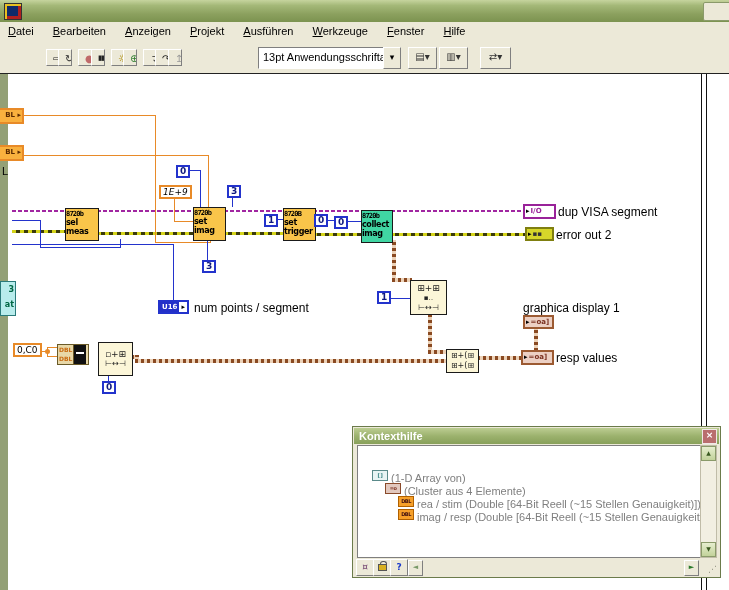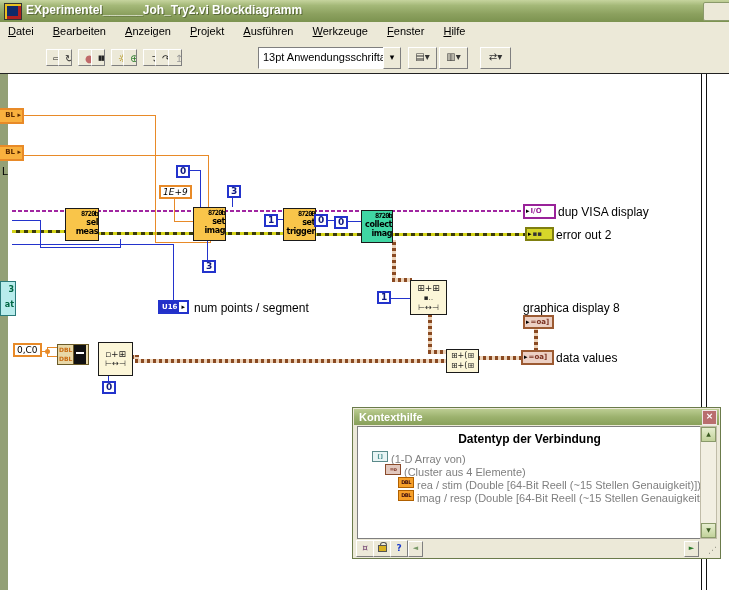--- a/index.html
+++ b/index.html
@@ -41,21 +41,21 @@
   .or-h{height:1px;background:#e88a28;}
   .or-v{width:1px;background:#e88a28;}
   .bl-h{height:1px;background:#2333cc;}
   .bl-v{width:1px;background:#2333cc;}
   .visa{height:2px;background:repeating-linear-gradient(90deg,#a126a1 0 4px,#fff 4px 6px);}
   .err{height:3px;background:repeating-linear-gradient(90deg,#d4d41a 0 4px,#3a3a0a 4px 8px);}
   .br-h{height:4px;background:repeating-linear-gradient(90deg,#8a4a22 0 3px,#ecd2b8 3px 6px);}
   .br-v{width:4px;background:repeating-linear-gradient(0deg,#8a4a22 0 3px,#ecd2b8 3px 6px);}
   .dot{position:absolute;width:5px;height:5px;border-radius:50%;background:#e88a28;}
   
-  .lvnode{position:absolute;border:1px solid #1a1a1a;background:#f9c54a;color:#000;text-align:right;
+  .lvnode{position:absolute;border:1px solid #1a1a1a;background:#f9c54a;color:#000;text-align:left;
     font:bold 8px/9px "DejaVu Sans",sans-serif;letter-spacing:-0.4px;overflow:hidden;padding-top:1px;}
   .lvnode .hd{font:bold 7px/8px "DejaVu Sans Mono",monospace;letter-spacing:-0.8px;}
   .lvnode.green{background:#40d6a3;}
   
   .cblue{position:absolute;border:2px solid #2333cc;background:#fff;color:#101a80;
     font:bold 9px/9px "DejaVu Sans",sans-serif;text-align:center;padding:0 2px;min-width:5px;}
   .corange{position:absolute;border:2px solid #e88a28;background:#fff;color:#000;
     font:9px/10px "DejaVu Sans",sans-serif;text-align:center;padding:0 2px;white-space:nowrap;}
   
   .ind{position:absolute;border:2px solid;background:#fff;display:flex;align-items:center;gap:1px;
@@ -74,21 +74,21 @@
     border:1px solid #2a7a7a;font:bold 8px/15px "DejaVu Sans",sans-serif;color:#064;text-align:right;padding-right:1px;}
   .anode{position:absolute;background:#fcf6d8;border:1px solid #1a1a1a;display:flex;flex-direction:column;
     align-items:center;justify-content:center;font:9px/10px "DejaVu Sans",sans-serif;color:#222;overflow:hidden;}
   .anode span{display:block;}
   .bundle{position:absolute;display:flex;border:1px solid #6a5a28;background:#e8d8a8;}
   .bundle .dblcol{display:flex;flex-direction:column;justify-content:space-around;border-right:1px solid #6a5a28;
     font:bold 6px/8px "DejaVu Sans",sans-serif;color:#c86a10;padding:0 1px;}
   .bundle .blk{width:12px;background:#111;position:relative;}
   .bundle .blk i{position:absolute;left:2px;top:7px;width:8px;height:2px;background:#fff;}
   
-  .chwin{position:absolute;left:352px;top:407px;width:367px;height:150px;background:#ece9d8;
+  .chwin{position:absolute;left:352px;top:426px;width:367px;height:150px;background:#ece9d8;
     border:1px solid #6b7b4b;z-index:5;}
   .chtitle{position:absolute;left:1px;top:1px;right:1px;height:16px;
     background:linear-gradient(180deg,#bccd92 0%,#9cb26e 50%,#88a05a 100%);
     color:#fff;font:bold 11px/16px "Liberation Sans",sans-serif;padding-left:5px;}
   .chclose{position:absolute;right:3px;top:2px;width:13px;height:13px;background:#b96e6e;
     border:1px solid #f0e8e8;color:#fff;font:bold 9px/11px "DejaVu Sans",sans-serif;text-align:center;}
   .chcontent{position:absolute;left:4px;top:18px;width:343px;height:111px;background:#fff;
     border:1px solid #7f7f7f;overflow:hidden;}
   .chhead{text-align:center;font:bold 12px "Liberation Sans",sans-serif;color:#000;margin-top:5px;}
   .chrow{position:absolute;font:11px/12px "Liberation Sans",sans-serif;color:#7f7f7f;white-space:nowrap;}
@@ -110,21 +110,20 @@
   .lock .shackle{position:absolute;top:0;left:2px;width:5px;height:4px;border:1px solid #555;border-bottom:none;border-radius:3px 3px 0 0;}
   .lock .body{position:absolute;bottom:0;left:0;width:7px;height:5px;background:#d8b020;border:1px solid #555;}
 </style>
 </head>
 <body>
 
 <div class="screen">
 
   <div class="titlebar">
     <span class="appicon"></span>
-    <span class="title-text">EXperimentel______Joh_Try2.vi Blockdiagramm</span>
     <span class="win-btn-partial"></span>
   </div>
 
   <div class="menubar">
     <span class="menu-item"><u>D</u>atei</span>
     <span class="menu-item"><u>B</u>earbeiten</span>
     <span class="menu-item"><u>A</u>nzeigen</span>
     <span class="menu-item"><u>P</u>rojekt</span>
     <span class="menu-item"><u>A</u>usführen</span>
     <span class="menu-item"><u>W</u>erkzeuge</span>
@@ -273,42 +272,41 @@
   </div>
   <div class="anode" style="left:446px;top:349px;width:31px;height:22px;font-size:8px;">
     <span>⊞+(⊞</span>
     <span>⊞+(⊞</span>
   </div>
 
   <div class="ind visa" style="left:523px;top:204px;width:27px;height:11px;">
     <span class="arr">▸</span>
     <span>I/O</span>
   </div>
-  <div class="dlabel" style="left:558px;top:205px;">dup VISA display</div>
+  <div class="dlabel" style="left:558px;top:205px;">dup VISA segment</div>
   <div class="ind err2" style="left:525px;top:227px;width:23px;height:10px;">
     <span class="arr">▸</span>
     <span>▪▪</span>
   </div>
   <div class="dlabel" style="left:556px;top:228px;">error out 2</div>
-  <div class="dlabel" style="left:523px;top:301px;">graphica display 8</div>
+  <div class="dlabel" style="left:523px;top:301px;">graphica display 1</div>
   <div class="ind clu" style="left:523px;top:315px;width:25px;height:10px;">
     <span class="arr">▸</span>
     <span>=oa]</span>
   </div>
   <div class="ind clu" style="left:521px;top:350px;width:27px;height:11px;">
     <span class="arr">▸</span>
     <span>=oa]</span>
   </div>
-  <div class="dlabel" style="left:556px;top:351px;">data values</div>
+  <div class="dlabel" style="left:556px;top:351px;">resp values</div>
 
   <div class="chwin">
     <div class="chtitle">Kontexthilfe</div>
     <div class="chclose">×</div>
     <div class="chcontent">
-      <div class="chhead">Datentyp der Verbindung</div>
       <div class="chrow" style="left:14px;top:24px;">
         <span class="chicon array">[ ]</span><span>(1-D Array von)</span>
       </div>
       <div class="chrow" style="left:27px;top:37px;">
         <span class="chicon cluster">=o</span><span>(Cluster aus 4 Elemente)</span>
       </div>
       <div class="chrow" style="left:40px;top:50px;">
         <span class="chicon dbl">DBL</span><span>rea / stim (Double [64-Bit Reell (~15 Stellen Genauigkeit)])</span>
       </div>
       <div class="chrow" style="left:40px;top:63px;">

